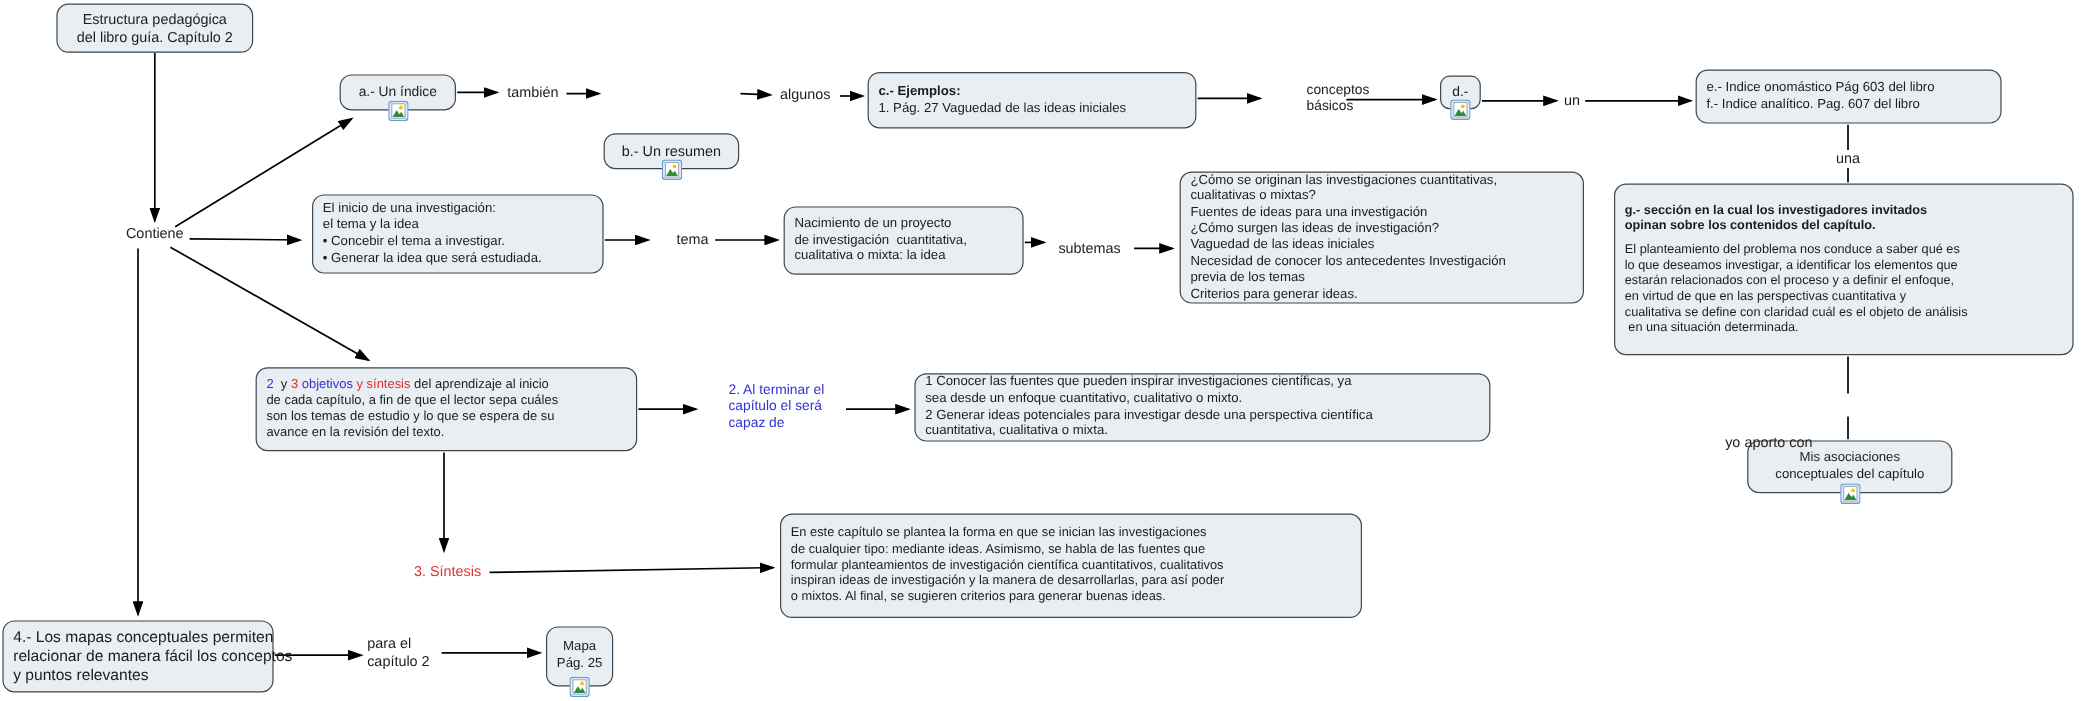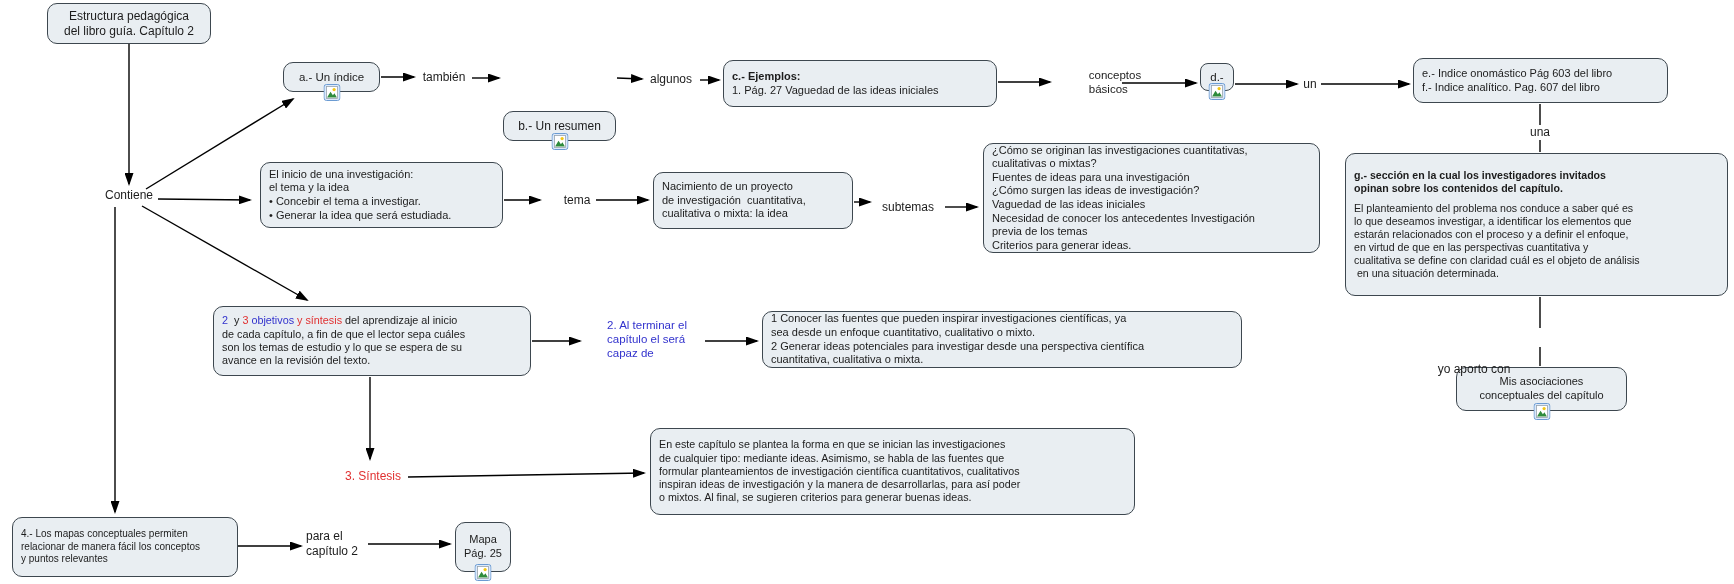--- a/index.html
+++ b/index.html
@@ -161,21 +161,21 @@
       <div class="ln"><span>2 Generar ideas potenciales para investigar desde una perspectiva científica</span></div>
       <div class="ln"><span>cuantitativa, cualitativa o mixta.</span></div>
     </div>
     <div class="node left" style="left: 650px; top: 428px; width: 485px; height: 87px; font-size: 10.7px;">
       <div class="ln"><span>En este capítulo se plantea la forma en que se inician las investigaciones</span></div>
       <div class="ln"><span>de cualquier tipo: mediante ideas. Asimismo, se habla de las fuentes que</span></div>
       <div class="ln"><span>formular planteamientos de investigación científica cuantitativos, cualitativos</span></div>
       <div class="ln"><span>inspiran ideas de investigación y la manera de desarrollarlas, para así poder</span></div>
       <div class="ln"><span>o mixtos. Al final, se sugieren criterios para generar buenas ideas.</span></div>
     </div>
-    <div class="node left" style="left: 12px; top: 517px; width: 226px; height: 60px; font-size: 10px;">
+    <div class="node left" style="left: 2px; top: 517px; width: 226px; height: 60px; font-size: 13px;">
       <div class="ln"><span>4.- Los mapas conceptuales permiten</span></div>
       <div class="ln"><span>relacionar de manera fácil los conceptos</span></div>
       <div class="ln"><span>y puntos relevantes</span></div>
     </div>
     <div class="node center" style="left: 455px; top: 522px; width: 56px; height: 50px; font-size: 11px;">
       <div class="ln"><span>Mapa</span></div>
       <div class="ln"><span>Pág. 25</span></div>
       <span class="icon"><svg width="17" height="17" viewBox="0 0 17 17" xmlns="http://www.w3.org/2000/svg">
           <rect x="0.5" y="0.5" width="16" height="16" rx="2.5" fill="#dce9fb" stroke="#6b9bd2"></rect>
           <rect x="3" y="2.5" width="11" height="12" fill="#ffffff" stroke="#97a4ad" stroke-width="0.8"></rect>

